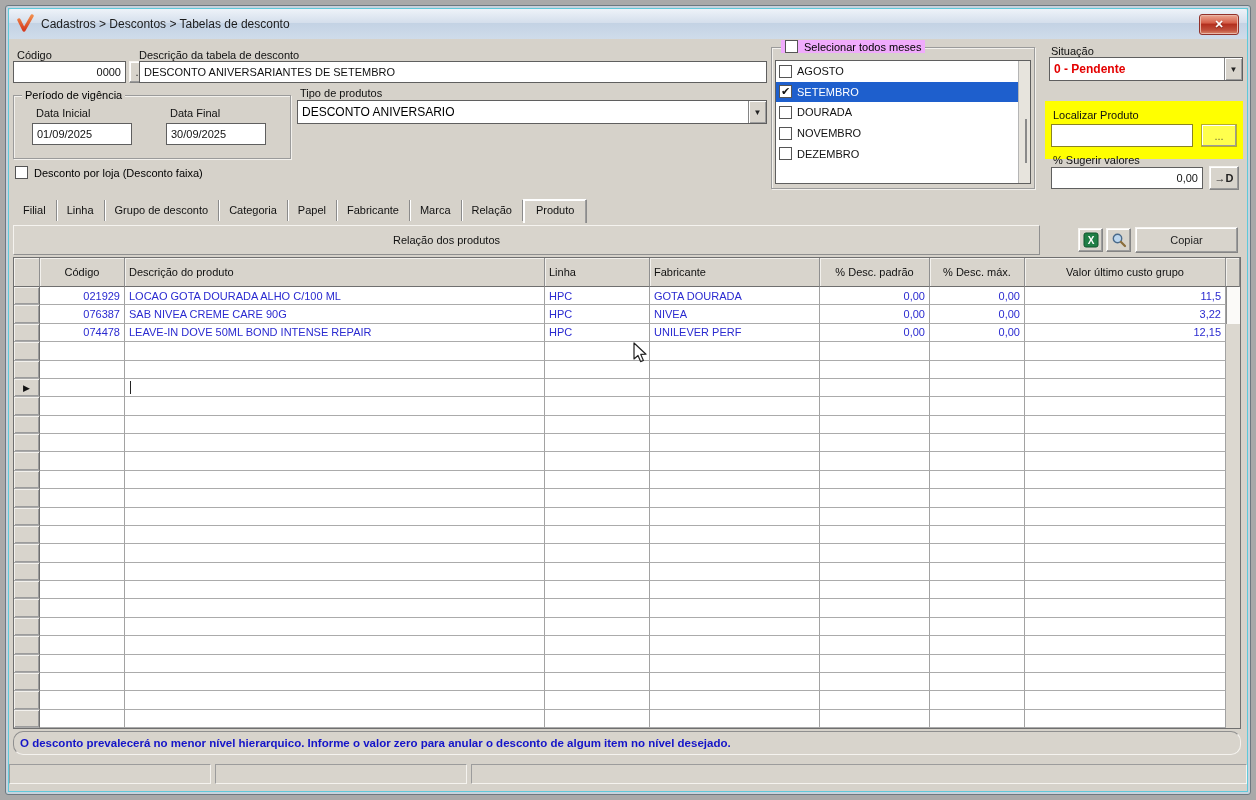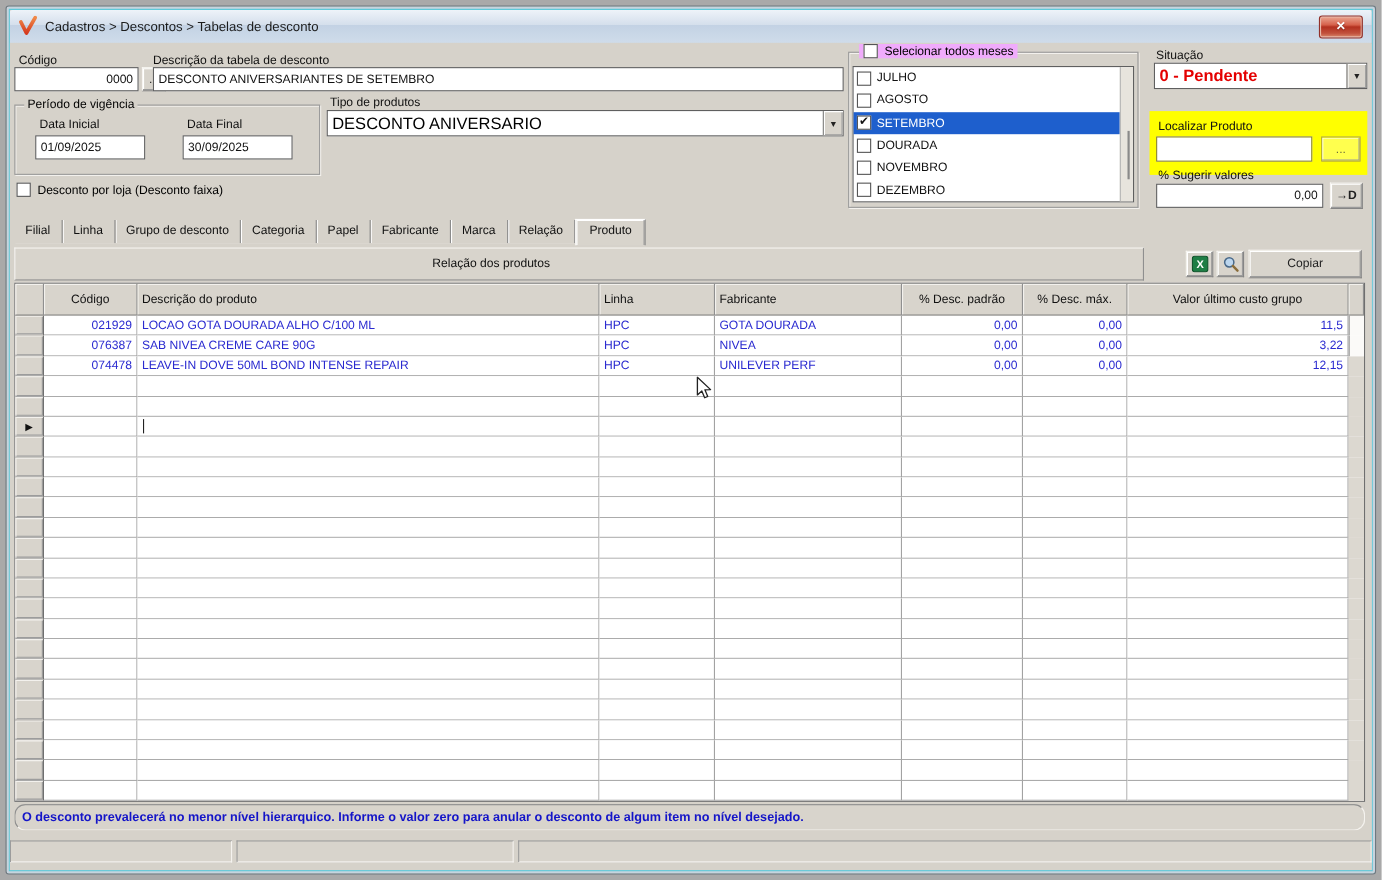--- a/index.html
+++ b/index.html
@@ -23,21 +23,21 @@
   .lbl{position:absolute;font-size:11px;color:#111;white-space:nowrap;}
   .tf{position:absolute;background:#fff;border:1px solid #5f5f5f;font-family:"Liberation Sans",sans-serif;
       font-size:11px;color:#111;padding:0 4px;box-sizing:border-box;outline:none;}
   .tf.right{text-align:right;}
   .btn{position:absolute;background:#d8d4cc;border:1px solid #858585;border-top-color:#f7f5f1;border-left-color:#f7f5f1;
        box-shadow:inset -1px -1px 0 #9c9c9c,inset 1px 1px 0 #fff;font-size:11px;color:#222;
        display:flex;align-items:center;justify-content:center;box-sizing:border-box;cursor:default;}
   .groupbox{position:absolute;border:1px solid #9b9b9b;box-shadow:inset 1px 1px 0 #f3f1ed,1px 1px 0 #f3f1ed;box-sizing:border-box;}
   .groupbox .legend{position:absolute;top:-7px;left:8px;background:#d6d2ca;padding:0 3px;font-size:11px;}
   .combo{position:absolute;background:#fff;border:1px solid #5f5f5f;box-sizing:border-box;display:flex;align-items:center;}
-  .combo .val{flex:1;font-size:15px;padding:0 4px;white-space:nowrap;overflow:hidden;}
+  .combo .val{flex:1;font-size:12px;padding:0 4px;white-space:nowrap;overflow:hidden;}
   .combo .dd{width:17px;align-self:stretch;background:#d8d4cc;border-left:1px solid #858585;
              box-shadow:inset 1px 1px 0 #fff,inset -1px -1px 0 #9c9c9c;display:flex;align-items:center;justify-content:center;
              font-size:8px;color:#222;}
   .cb{width:13px;height:13px;background:#fff;border:1px solid #555;box-sizing:border-box;display:inline-block;
       font-size:11px;line-height:11px;text-align:center;color:#111;}
   .cbrow{position:absolute;display:flex;align-items:center;gap:6px;font-size:11px;}
 
   
   .months-frame{position:absolute;left:762px;top:8px;width:264px;height:142px;border:1px solid #9b9b9b;
                 box-shadow:inset 1px 1px 0 #f3f1ed,1px 1px 0 #f3f1ed;box-sizing:border-box;}
@@ -148,24 +148,20 @@
 
     <div class="months-frame"></div>
     <div class="months-head">
       <span class="cb"></span>
       <span>Selecionar todos meses</span>
     </div>
     <div class="monthlist">
       <div class="monthcol" id="monthcol">
           <div class="month-row">
             <div class="cb" style="color: rgb(17, 17, 17);"></div>
-            <div class="">JULHO</div>
-          </div>
-          <div class="month-row">
-            <div class="cb" style="color: rgb(17, 17, 17);"></div>
             <div class="">AGOSTO</div>
           </div>
           <div class="month-row sel" style="background: rgb(30, 95, 205);">
             <div class="cb" style="color: rgb(17, 17, 17);">✔</div>
             <div class="">SETEMBRO</div>
           </div>
           <div class="month-row">
             <div class="cb" style="color: rgb(17, 17, 17);"></div>
             <div class="">DOURADA</div>
           </div>

